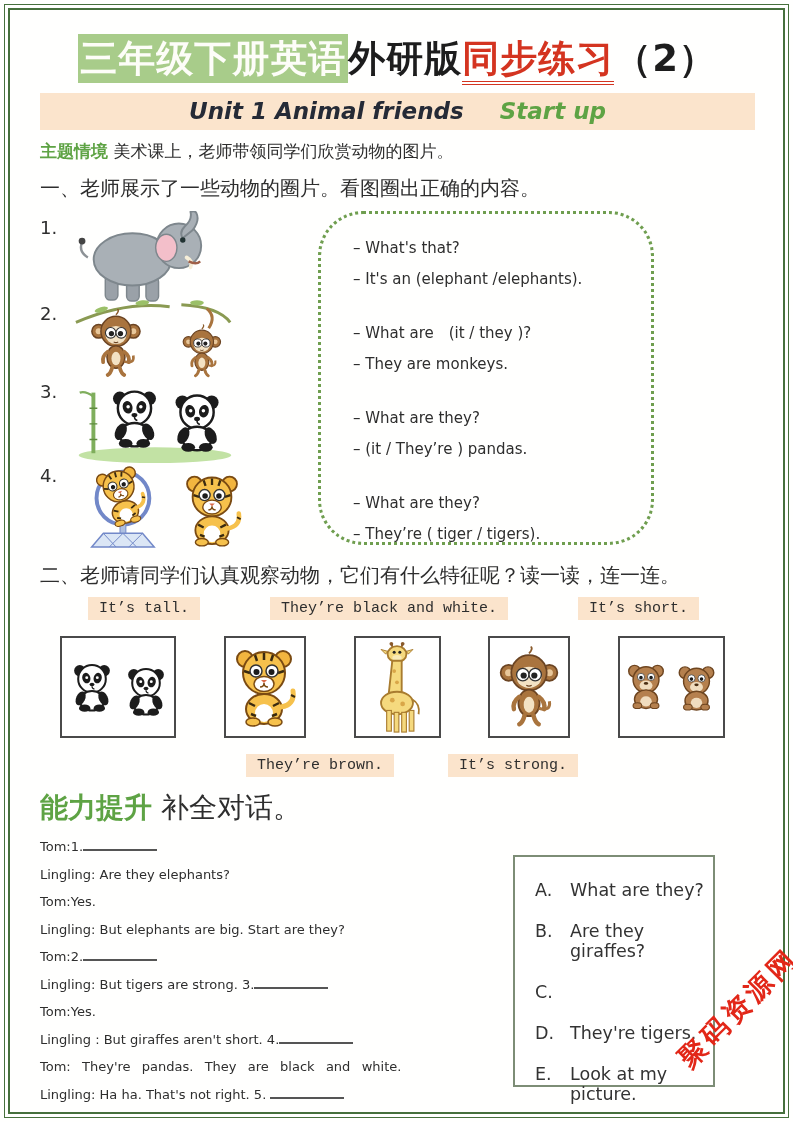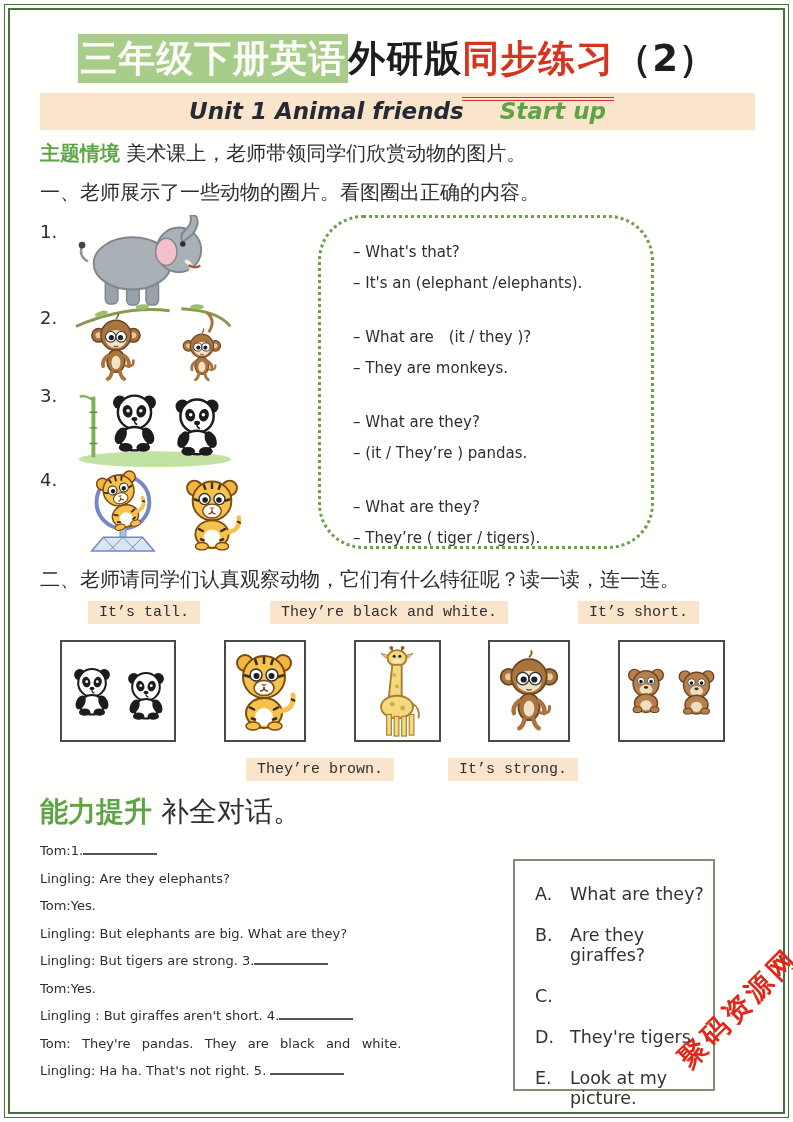--- a/index.html
+++ b/index.html
@@ -7,26 +7,26 @@
     position:relative; width:793px; height:1122px; background:#fffffe;
     font-family:"DejaVu Sans","Liberation Sans",sans-serif; color:#2e2e2e;
     overflow:hidden;
   }
   .frame-outer { position:absolute; inset:4px; border:1.5px solid #46703c; pointer-events:none; z-index:5; }
   .frame-inner { position:absolute; inset:3px; border:2.5px solid #46703c; }
   .content { position:absolute; top:14px; left:40px; right:38px; bottom:14px; }
 
   .title { margin:20px 0 0; text-align:center; font-size:37px; font-weight:bold; letter-spacing:1px; color:#1d1d1d; white-space:nowrap; }
   .t-hl { background:#a8cc8a; color:#fdfdf8; padding:3px 2px; }
-  .t-red { color:#d43420; border-bottom:4px double #d43420; padding-bottom:17px; }
+  .t-red { color:#d43420; border-bottom:4px double #d43420; padding-bottom:1px; }
 
   .banner { margin-top:9px; background:#fbe4cc; text-align:center; padding:5px 0 6px; font-size:23px; font-weight:bold; font-style:italic; color:#252a36; }
   .banner-start { color:#5ea344; margin-left:28px; }
 
-  .theme-line { margin:10px 0 12px; font-size:20px; }
+  .theme-line { margin:10px 0 12px; font-size:17px; }
   .green-label { color:#5ea344; font-weight:bold; }
   .sec-heading { margin:7px 0 0; font-size:20px; }
 
   .sec1-row { display:flex; margin-top:9px; }
   .sec1-left { width:278px; }
   .s1-item { display:flex; align-items:flex-start; }
   .s1-num { font-size:18px; width:30px; padding-top:6px; flex:none; }
 
   .dlg-box { width:336px; height:334px; border:3.5px dotted #6f9e4f; border-radius:45px; padding:19px 0 0 32px; box-sizing:border-box; }
   .pair { margin-bottom:23px; }
@@ -301,21 +301,22 @@
       <span class="phrase">They’re brown.</span>
       <span class="phrase">It’s strong.</span>
     </div>
 
     <p class="ability-line"><span class="green-label">能力提升</span> <span>补全对话。</span></p>
 
     <div class="sec3">
       <p class="dl"><span>Tom:1.</span><span class="blank"></span></p>
       <p class="dl"><span>Lingling: Are they elephants?</span></p>
       <p class="dl"><span>Tom:Yes.</span></p>
-      <p class="dl"><span>Lingling: But elephants are big. What are they?</span></p>
+      <p class="dl"><span>Lingling: But elephants are big. Start are they?</span></p>
+      <p class="dl"><span>Tom:2.</span><span class="blank"></span></p>
       <p class="dl"><span>Lingling: But tigers are strong. 3.</span><span class="blank"></span></p>
       <p class="dl"><span>Tom:Yes.</span></p>
       <p class="dl"><span>Lingling : But giraffes aren't short. 4.</span><span class="blank"></span></p>
       <p class="dl justify"><span>Tom: They're pandas. They are black and white.</span></p>
       <p class="dl"><span>Lingling: Ha ha. That's not right. 5. </span><span class="blank"></span></p>
 
       <div class="options-box">
         <div class="opt">
             <span class="opt-letter">A.</span>
             <span>What are they?</span>

